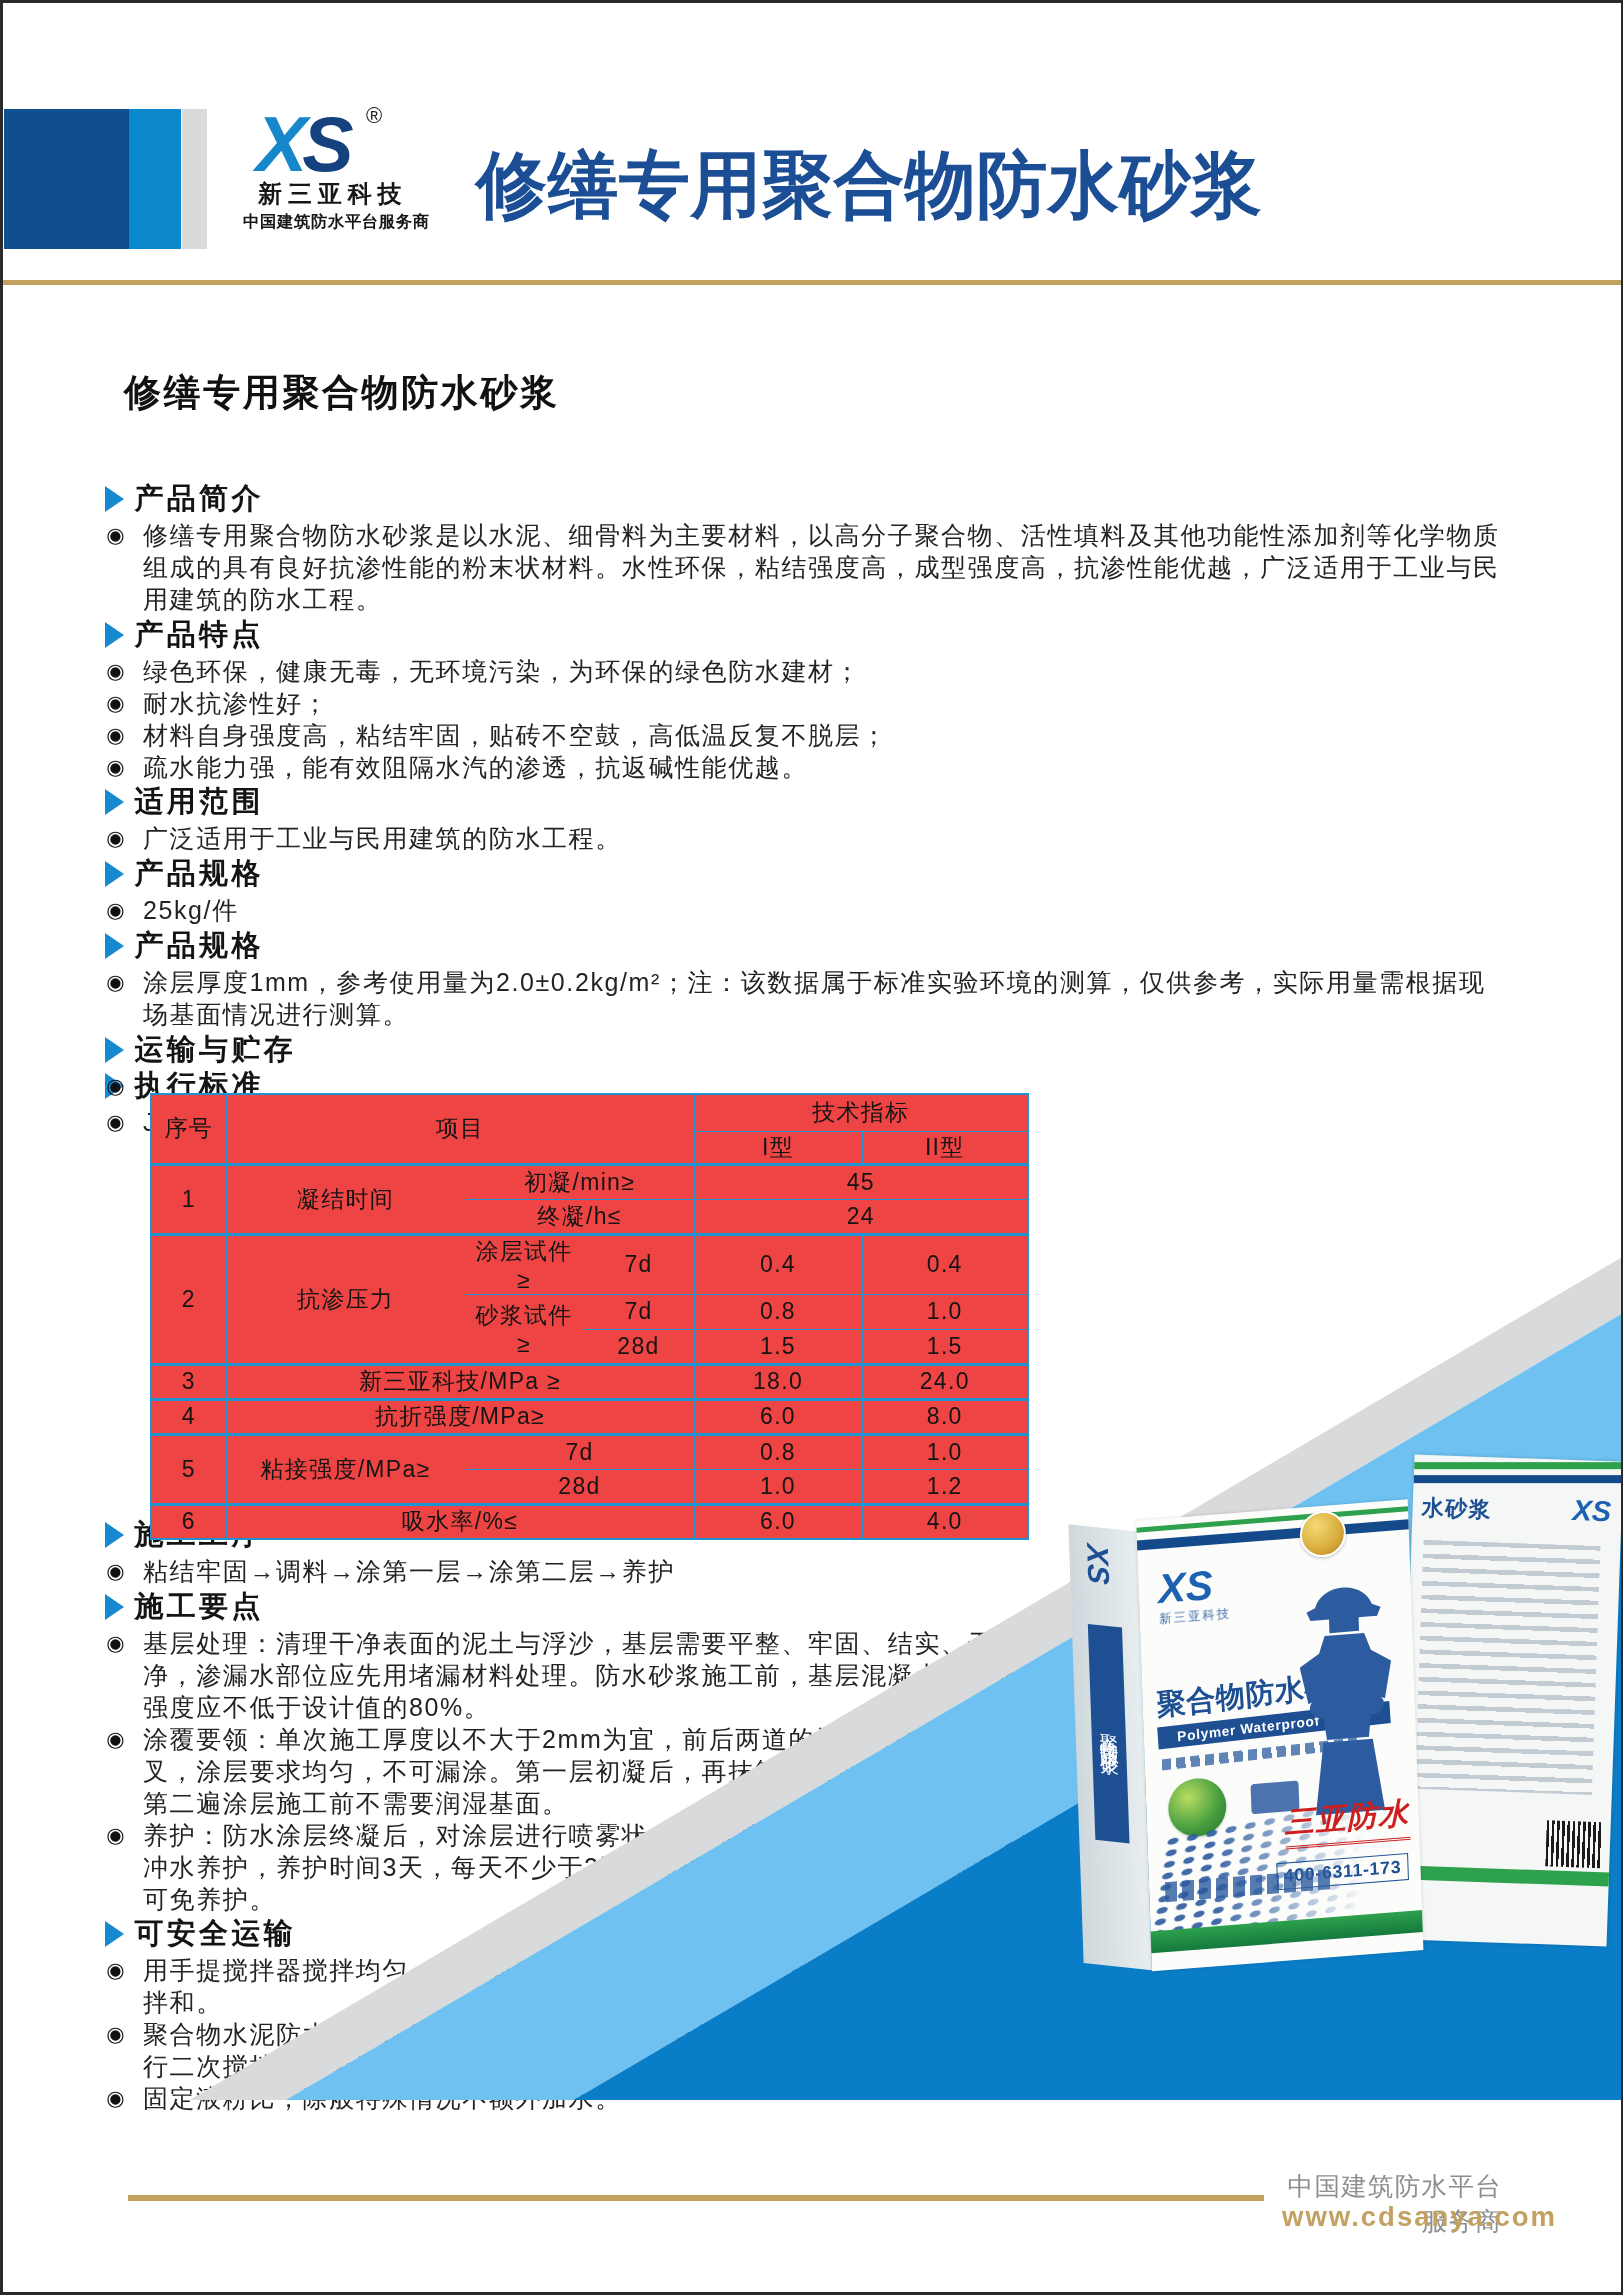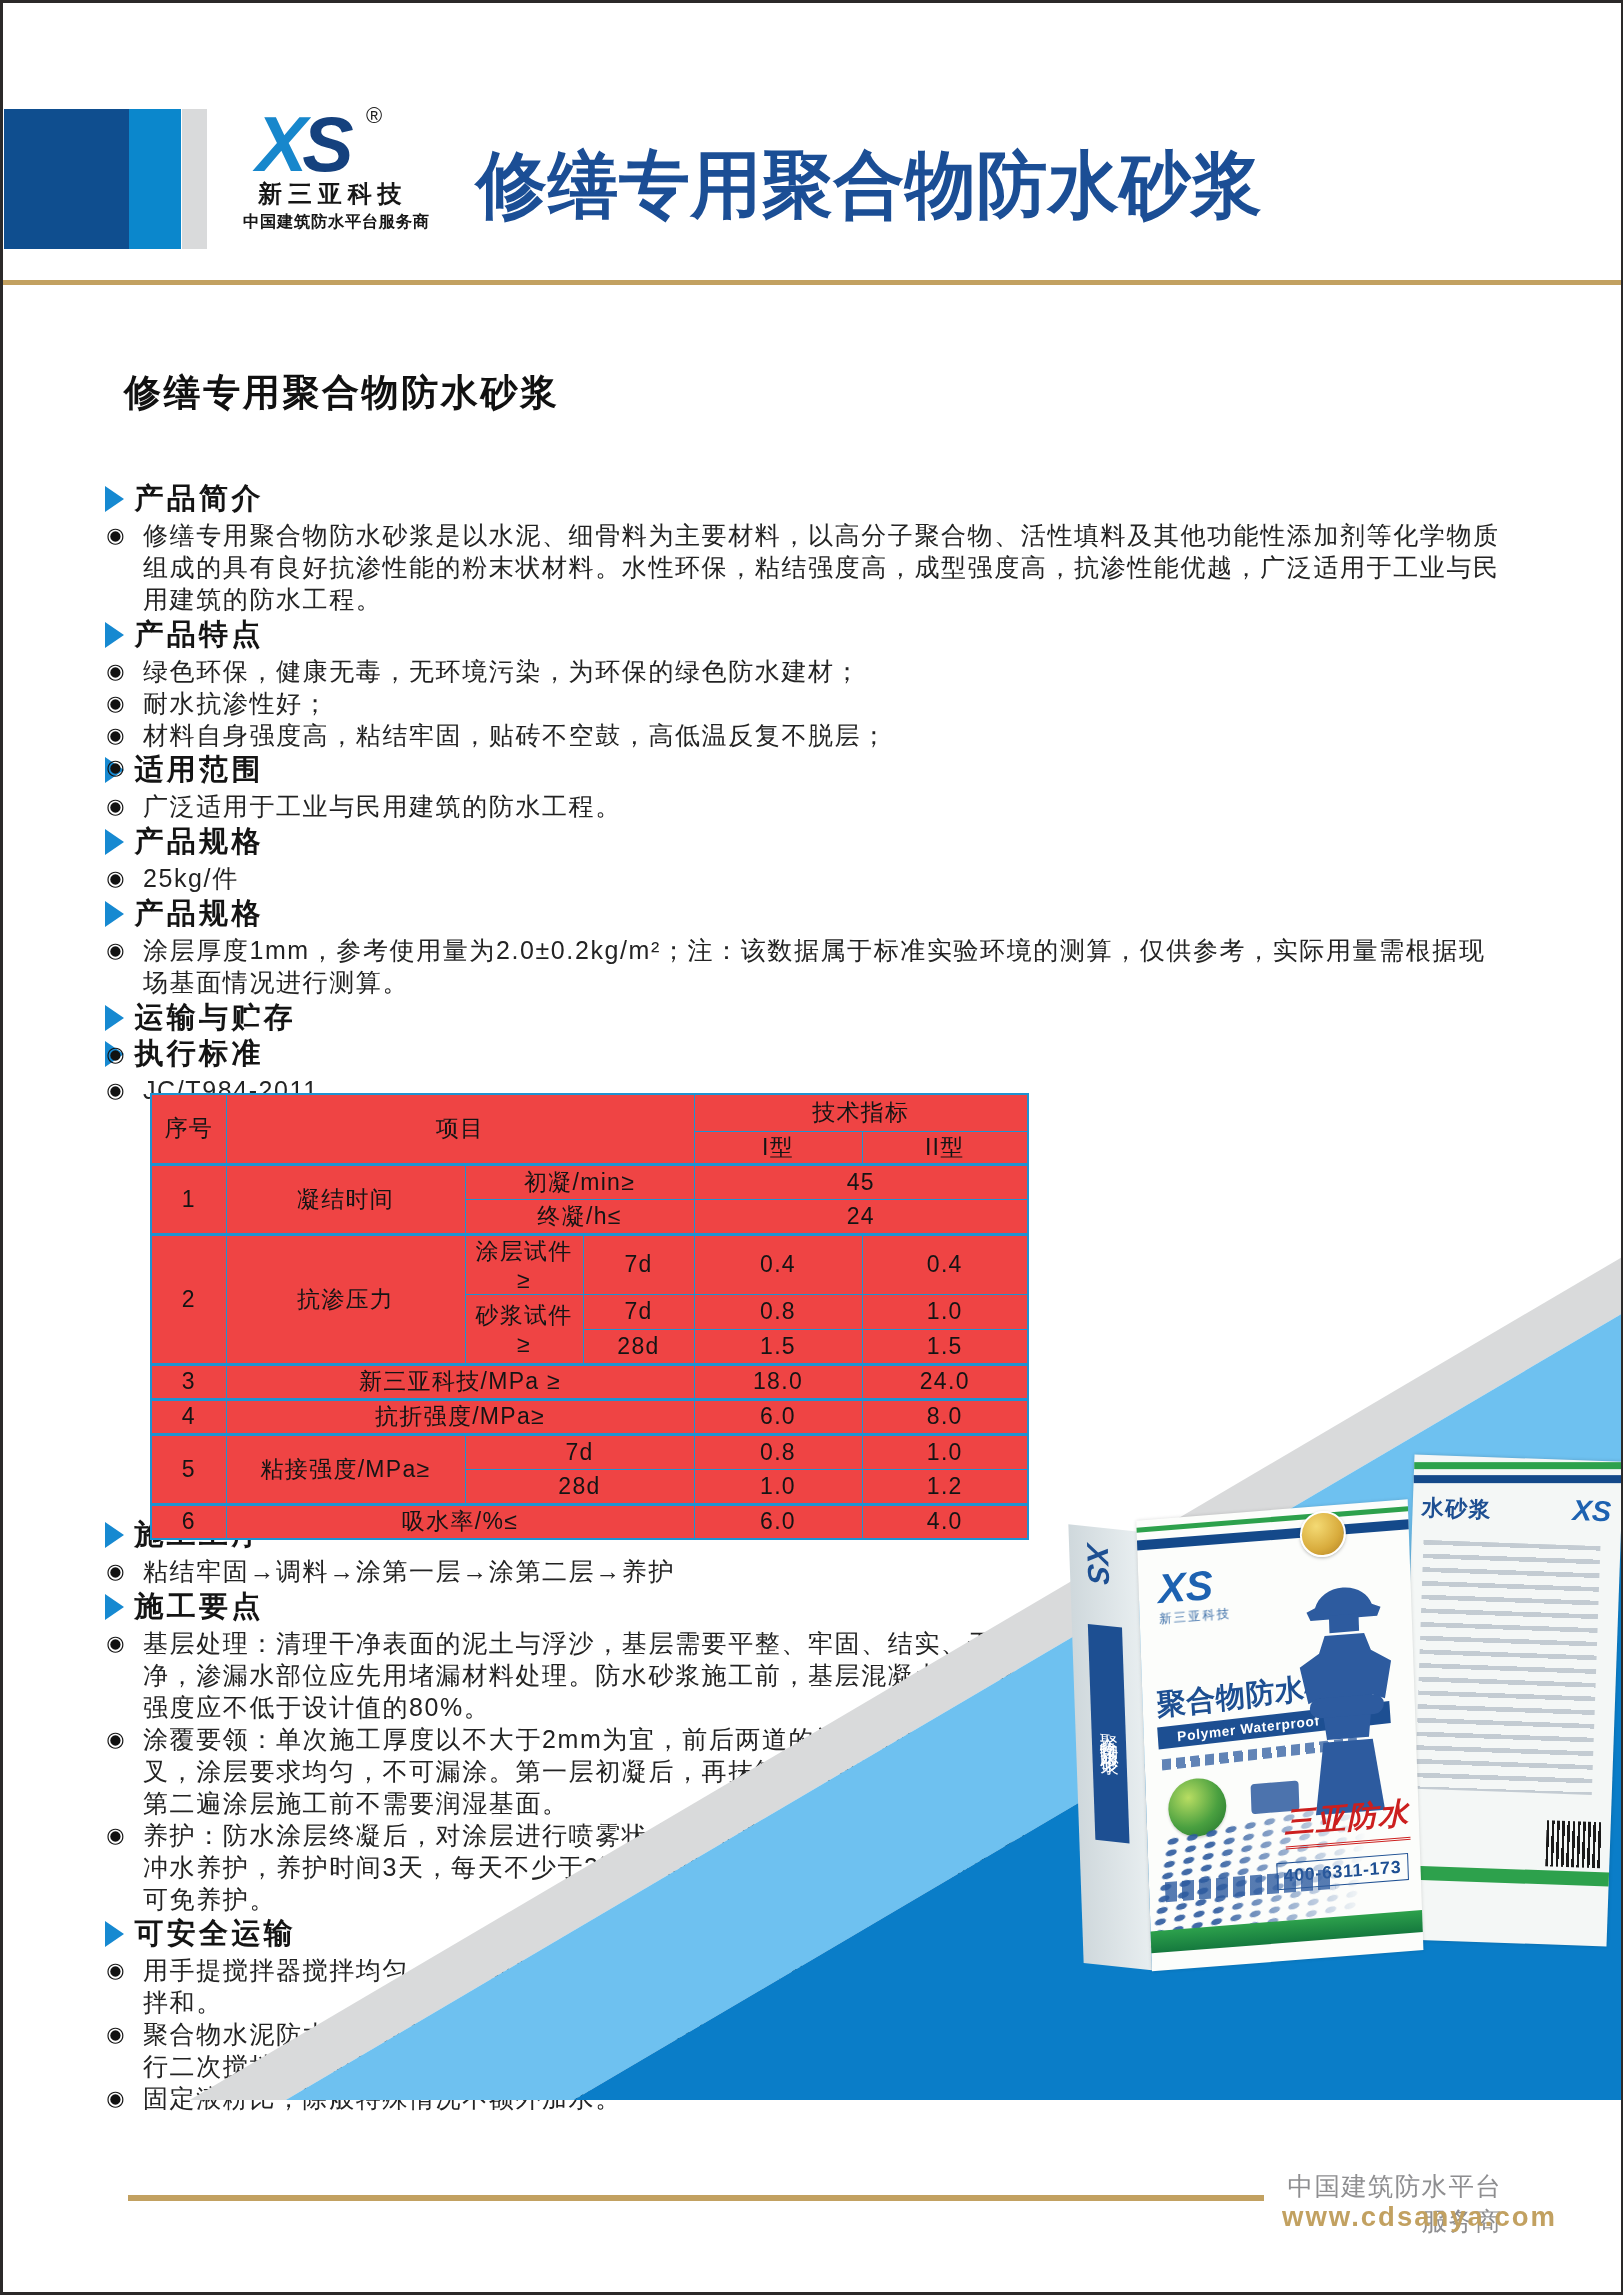--- a/index.html
+++ b/index.html
@@ -124,21 +124,21 @@
   </div>
 
   <div class="sec">
     <div class="sec-h">
         <span class="arrow"></span>
         <span class="sec-t">产品特点</span>
       </div>
     <div class="bullet"><span class="bdot">◉</span><span>绿色环保，健康无毒，无环境污染，为环保的绿色防水建材；</span></div>
     <div class="bullet"><span class="bdot">◉</span><span>耐水抗渗性好；</span></div>
     <div class="bullet"><span class="bdot">◉</span><span>材料自身强度高，粘结牢固，贴砖不空鼓，高低温反复不脱层；</span></div>
-    <div class="bullet"><span class="bdot">◉</span></div>
+    <div class="bullet"><span class="bdot">◉</span><span>疏水能力强，能有效阻隔水汽的渗透，抗返碱性能优越。</span></div>
   </div>
 
   <div class="sec">
     <div class="sec-h">
         <span class="arrow"></span>
         <span class="sec-t">适用范围</span>
       </div>
     <div class="bullet"><span class="bdot">◉</span><span>广泛适用于工业与民用建筑的防水工程。</span></div>
   </div>
 

